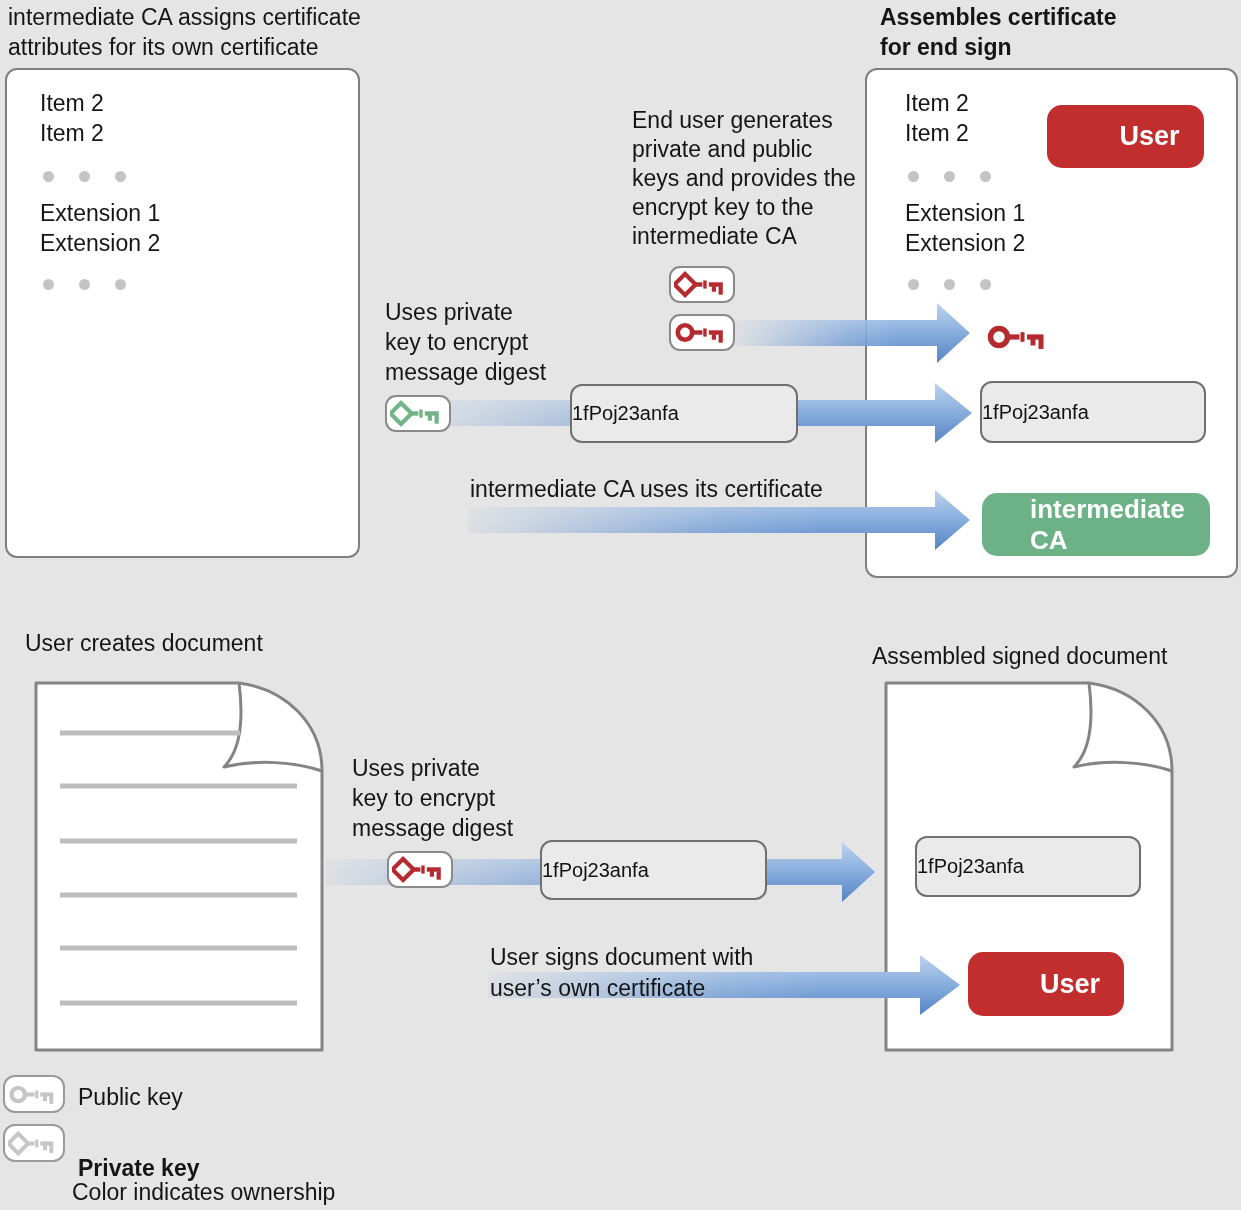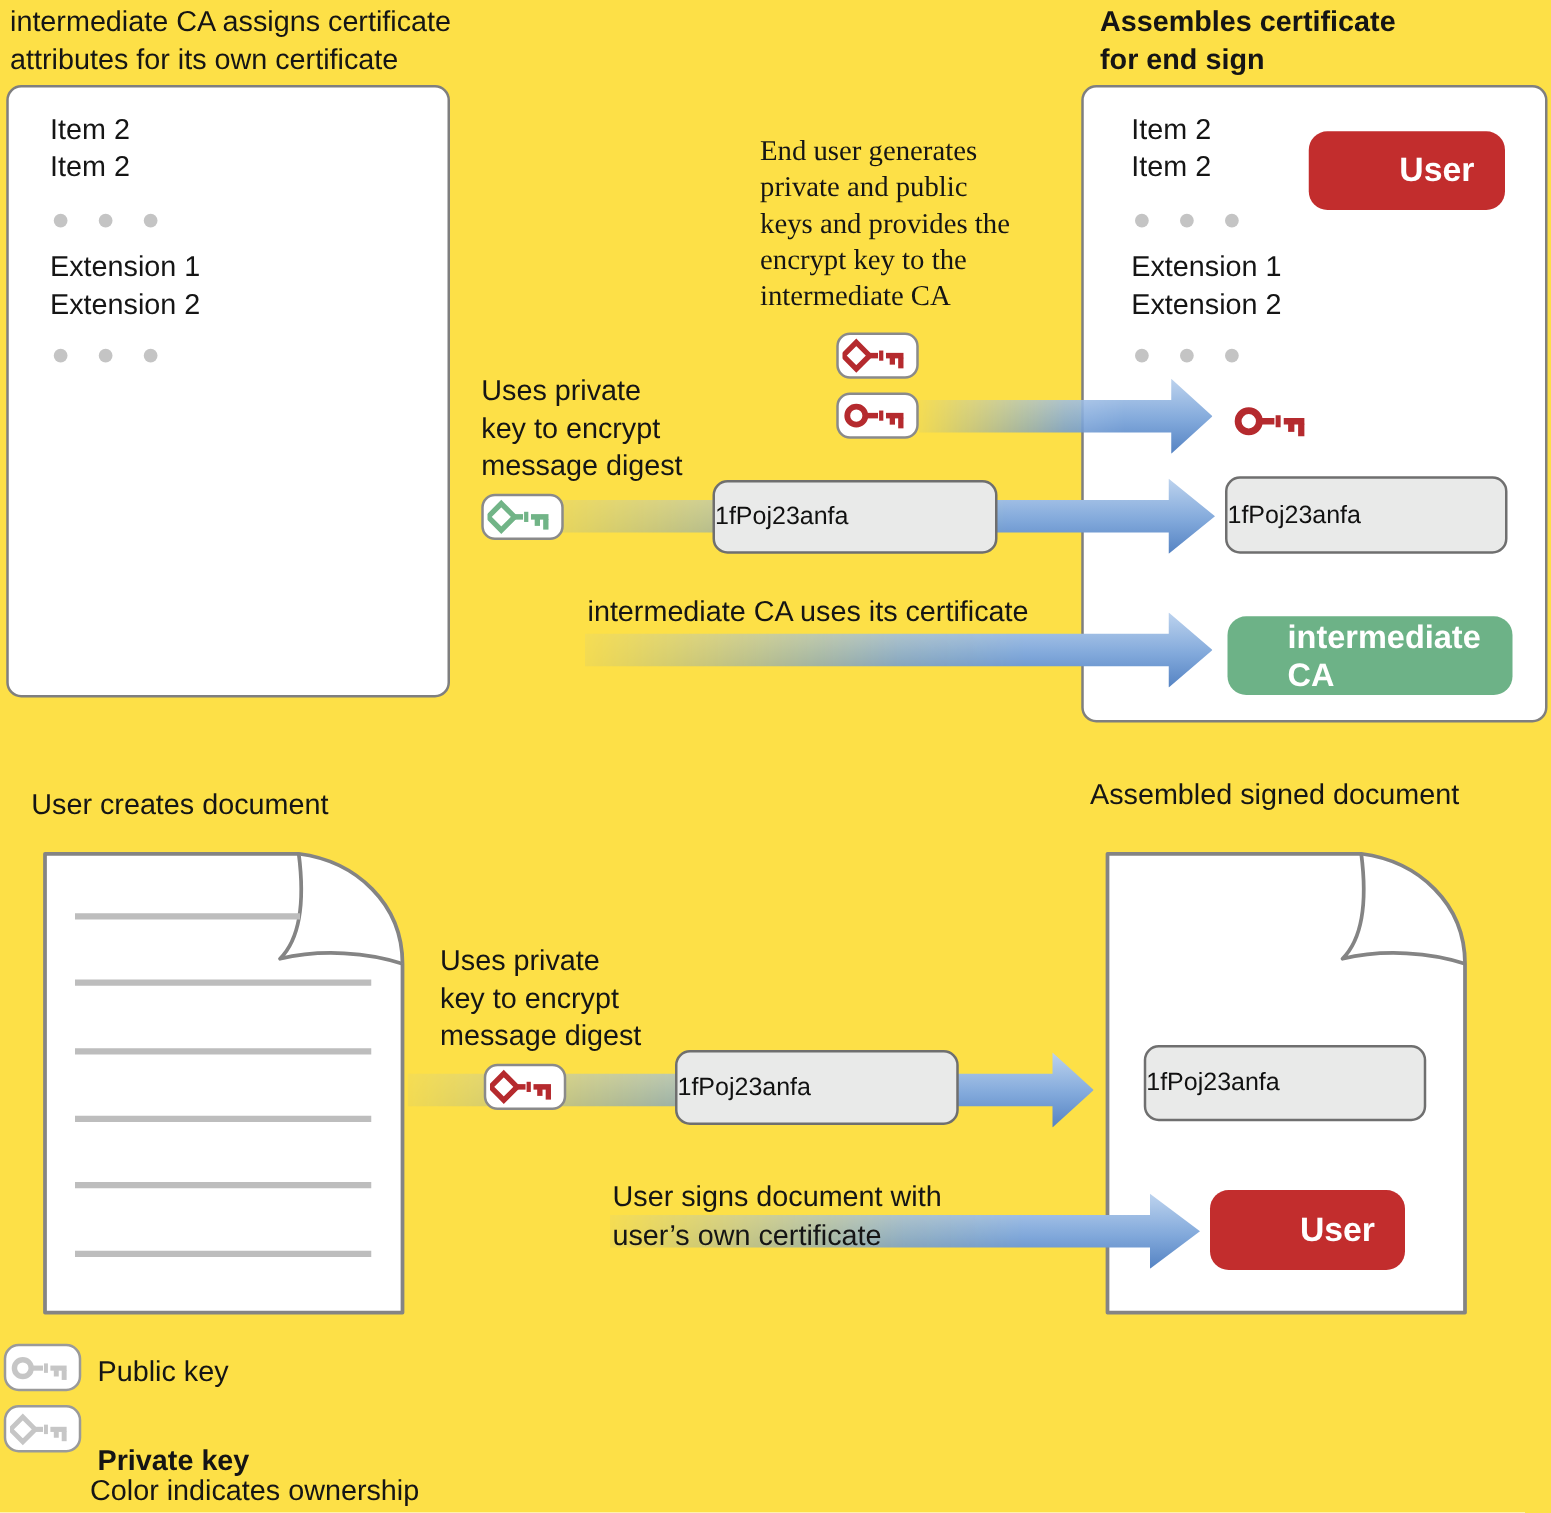--- a/index.html
+++ b/index.html
@@ -1,17 +1,17 @@
 <!DOCTYPE html>
 <html><head>
 <meta charset="utf-8">
 <style>
   html,body{margin:0;padding:0;background:#ffffff;}
   #stage{
-    position:relative;width:1241px;height:1210px;background:#fde047;overflow:hidden;
+    position:relative;width:1241px;height:1210px;background:#e5e5e5;overflow:hidden;
     font-family:"Liberation Sans", sans-serif;color:#151515;
   }
   .abs{position:absolute;}
   .t{font-size:23px;line-height:30px;white-space:nowrap;z-index:3;}
   .panel{
     position:absolute;background:#ffffff;border:2.5px solid #7F7F7F;border-radius:12px;
     box-sizing:border-box;z-index:1;
   }
   .dots{position:absolute;display:flex;gap:25px;z-index:3;}
   .dot{width:11px;height:11px;border-radius:50%;background:#C4C4C4;}
@@ -125,21 +125,21 @@
       </g>
     </svg>
     <div class="digestbox" style="left: 113px; top: 311px; width: 226px; height: 62px; background-color: rgb(233, 234, 233);">
       <span>1fPoj23anfa</span>
     </div>
     <div class="badge" style="left: 115px; top: 423px; width: 228px; height: 63px; font-size: 26px; background-color: rgb(109, 178, 135);">
       <span>intermediate CA</span>
     </div>
   </div>
 
-  <div class="abs t" style="left:608px;top:106px;line-height:29px;font-family:Liberation Serif, serif;">
+  <div class="abs t" style="left:632px;top:106px;line-height:29px;">
     <div>End user generates</div>
     <div>private and public</div>
     <div>keys and provides the</div>
     <div>encrypt key to the</div>
     <div>intermediate CA</div>
   </div>
 
   <div class="keybox" style="left:669px;top:266px;">
     <svg width="56" height="29" viewBox="0 0 66 34">
       <polygon points="13,4.5 25.5,17 13,29.5 0.5,17" fill="none" stroke-width="5" stroke="#B52A2E"></polygon>
@@ -245,21 +245,21 @@
 
   <div class="digestbox" style="left: 540px; top: 840px; width: 227px; height: 60px; background-color: rgb(233, 234, 233);">
     <span>1fPoj23anfa</span>
   </div>
 
   <div class="abs t" style="left:490px;top:942px;line-height:31px;">
     <div>User signs document with</div>
     <div>user’s own certificate</div>
   </div>
 
-  <div class="abs t" style="left:872px;top:620px;">Assembled signed document</div>
+  <div class="abs t" style="left:872px;top:641px;">Assembled signed document</div>
 
   <svg class="docsvg" style="left:883px;top:680px;" width="292" height="373" viewBox="0 0 292 373">
     <path d="M289,91 L289,370 L3,370 L3,3 L206,3 C252,9 289,43 289,91 Z" fill="#ffffff" stroke-width="3" stroke-linejoin="round" stroke="#848484"></path>
     <path d="M206,3 C211,42 207,71 191,87 C224,79 262,82 289,91" fill="#ffffff" stroke-width="3" stroke-linejoin="round" stroke="#848484"></path>
   </svg>
 
   <div class="digestbox" style="left: 915px; top: 836px; width: 226px; height: 61px; background-color: rgb(233, 234, 233);">
     <span>1fPoj23anfa</span>
   </div>
 

